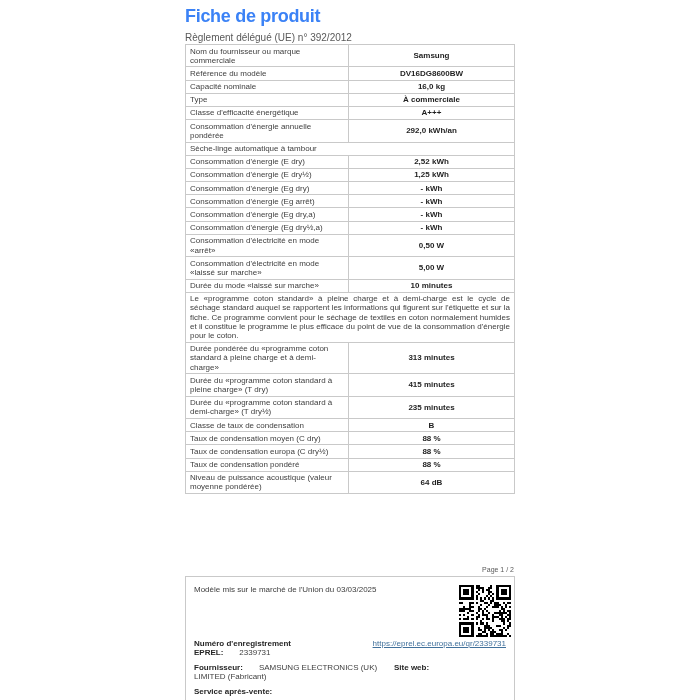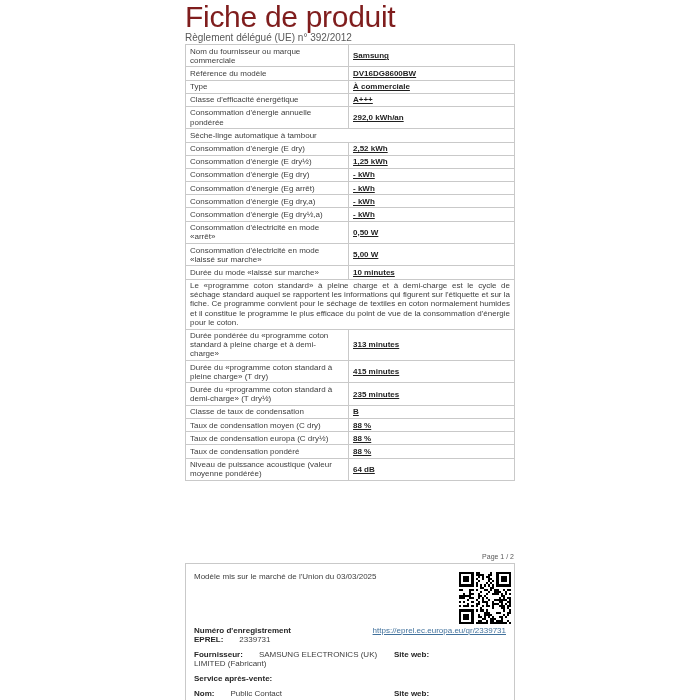--- a/index.html
+++ b/index.html
@@ -8,35 +8,35 @@
     width: 700px; height: 700px;
     background: #ffffff;
     font-family: "Liberation Sans", sans-serif;
     color: #404040;
     overflow: hidden;
   }
   .content { width: 330px; margin: 0 auto; padding-top: 4px; }
 
   h1.title {
     margin: 0 0 3px 0;
-    font-size: 30px; line-height: 25px;
-    font-weight: normal; color: #7f1d1d;
+    font-size: 18px; line-height: 25px;
+    font-weight: bold; color: #3b82f6;
     letter-spacing: -0.3px;
   }
   .regulation { font-size: 10px; color: #595959; margin-bottom: 1px; }
 
   table.spec { border-collapse: collapse; width: 330px; table-layout: fixed; }
   table.spec td {
     border: 1px solid #c9c9c9;
     font-size: 8px; line-height: 1.15;
     padding: 1.5px 4px;
     vertical-align: middle;
   }
   td.cell-label { width: 163px; color: #404040; }
-  td.cell-value { font-weight: bold; color: #1f1f1f; text-decoration: underline; }
+  td.cell-value { text-align: center; font-weight: bold; color: #1f1f1f; }
   td.cell-full  { color: #404040; }
   td.cell-para  { text-align: justify; padding: 2px 4px; color: #404040; margin-left: 45px; }
 
   .page-indicator {
     text-align: right; font-size: 7px; color: #595959;
     margin-top: 72px; margin-bottom: 3px; padding-right: 1px;
   }
 
   .footer-box {
     position: relative;
@@ -67,20 +67,24 @@
 
   <table class="spec">
     <tbody id="spec-body">
         <tr>
           <td class="cell-label">Nom du fournisseur ou marque commerciale</td>
           <td class="cell-value">Samsung</td>
         </tr>
         <tr>
           <td class="cell-label">Référence du modèle</td>
           <td class="cell-value">DV16DG8600BW</td>
+        </tr>
+        <tr>
+          <td class="cell-label">Capacité nominale</td>
+          <td class="cell-value">16,0 kg</td>
         </tr>
         <tr>
           <td class="cell-label">Type</td>
           <td class="cell-value">À commerciale</td>
         </tr>
         <tr>
           <td class="cell-label">Classe d'efficacité énergétique</td>
           <td class="cell-value">A+++</td>
         </tr>
         <tr>

